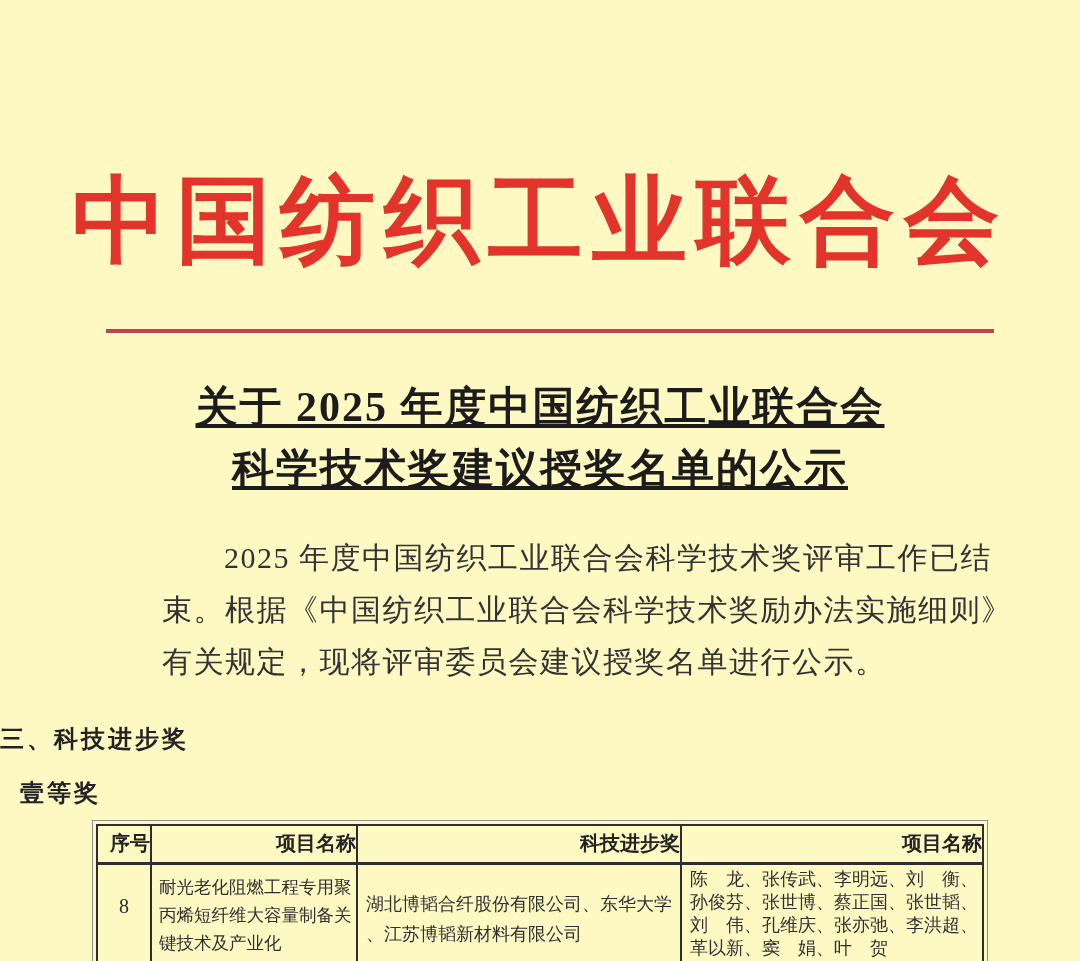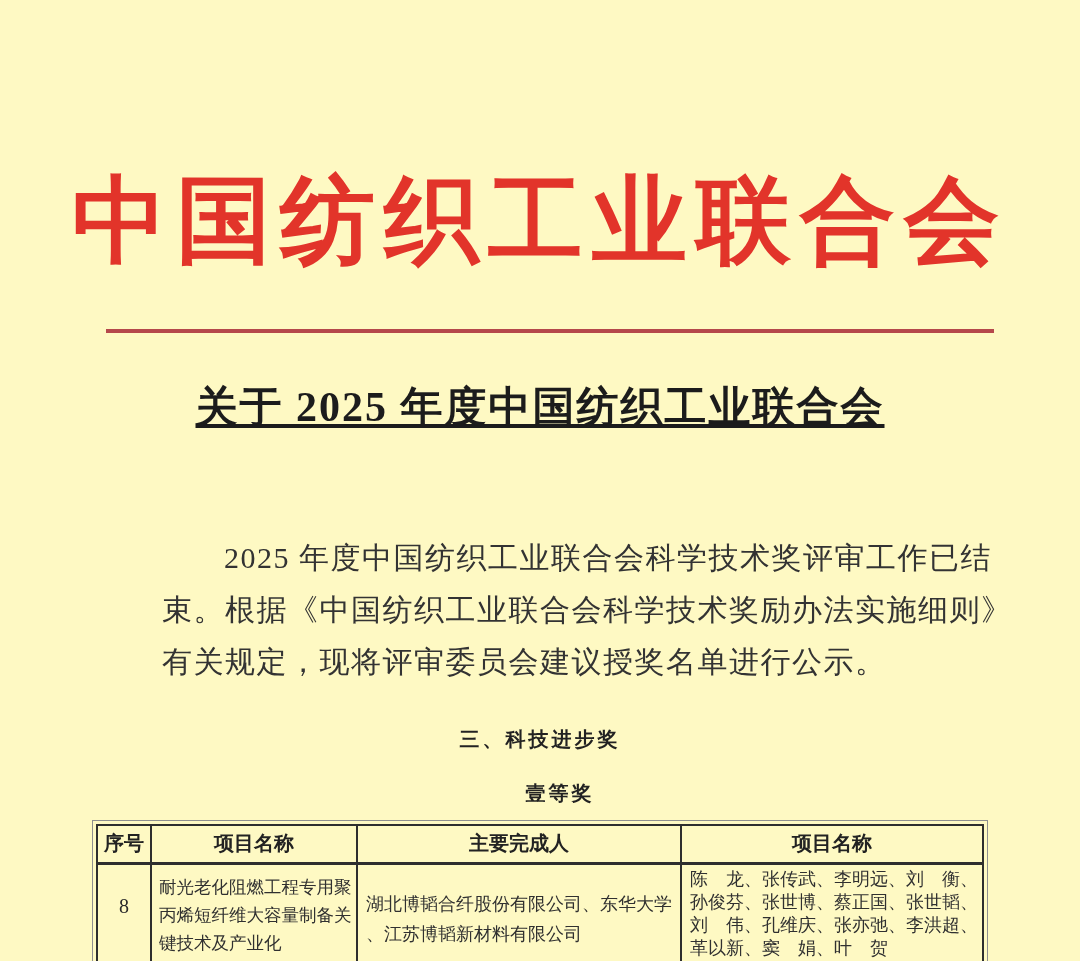--- a/index.html
+++ b/index.html
@@ -51,22 +51,21 @@
     line-height: 52px;
     letter-spacing: 1.5px;
     text-indent: 62px;
     white-space: pre;
     color: #333333;
     margin-left: 44px;
   }
   .h-center {
     position: absolute;
     left: 0; width: 100%;
-    text-align: center;
-    font-size: 20px;
+    font-size: 24px;
     font-weight: bold;
     letter-spacing: 3px;
     line-height: 36px;
     color: #222222;
   }
   .h-section { top: 721px; }
   .h-award { top: 775px; margin-left: 20px; }
   .table-outer {
     position: absolute;
     top: 820px; left: 92px;
@@ -80,21 +79,21 @@
     table-layout: fixed;
   }
   table.awards th, table.awards td {
     border: 2px solid var(--table-border, #2e2e2e);
     overflow: hidden;
   }
   table.awards th {
     height: 38px;
     font-size: 20px;
     font-weight: bold;
-    text-align: center;
+    text-align: right;
     border-bottom-width: 3px;
     color: #222222;
   }
   tr.data-row { height: 150px; }
   tr.data-row td { vertical-align: top; }
   td.cell-idx {
     text-align: center;
     font-size: 20px;
     padding-top: 30px;
   }
@@ -124,20 +123,21 @@
 <body>
 
 <div class="page">
 
   <div class="masthead">中国纺织工业联合会</div>
 
   <div class="red-rule"></div>
 
   <div class="doc-title">
     <div>关于 2025 年度中国纺织工业联合会</div>
+    <div>科学技术奖建议授奖名单的公示</div>
   </div>
 
   <div class="body-par">2025 年度中国纺织工业联合会科学技术奖评审工作已结
 束。根据《中国纺织工业联合会科学技术奖励办法实施细则》
 有关规定，现将评审委员会建议授奖名单进行公示。</div>
 
   <div class="h-center h-section">三、科技进步奖</div>
 
   <div class="h-center h-award">壹等奖</div>
 
@@ -146,21 +146,21 @@
       <colgroup>
         <col style="width:54px">
         <col style="width:206px">
         <col style="width:324px">
         <col style="width:302px">
       </colgroup>
       <thead>
         <tr>
           <th>序号</th>
           <th>项目名称</th>
-          <th>主要完成人</th>
+          <th>科技进步奖</th>
           <th>项目名称</th>
         </tr>
       </thead>
       <tbody>
         <tr class="data-row">
           <td class="cell-idx">8</td>
           <td class="cell-project">耐光老化阻燃工程专用聚
 丙烯短纤维大容量制备关
 键技术及产业化</td>
           <td class="cell-units">湖北博韬合纤股份有限公司、东华大学

